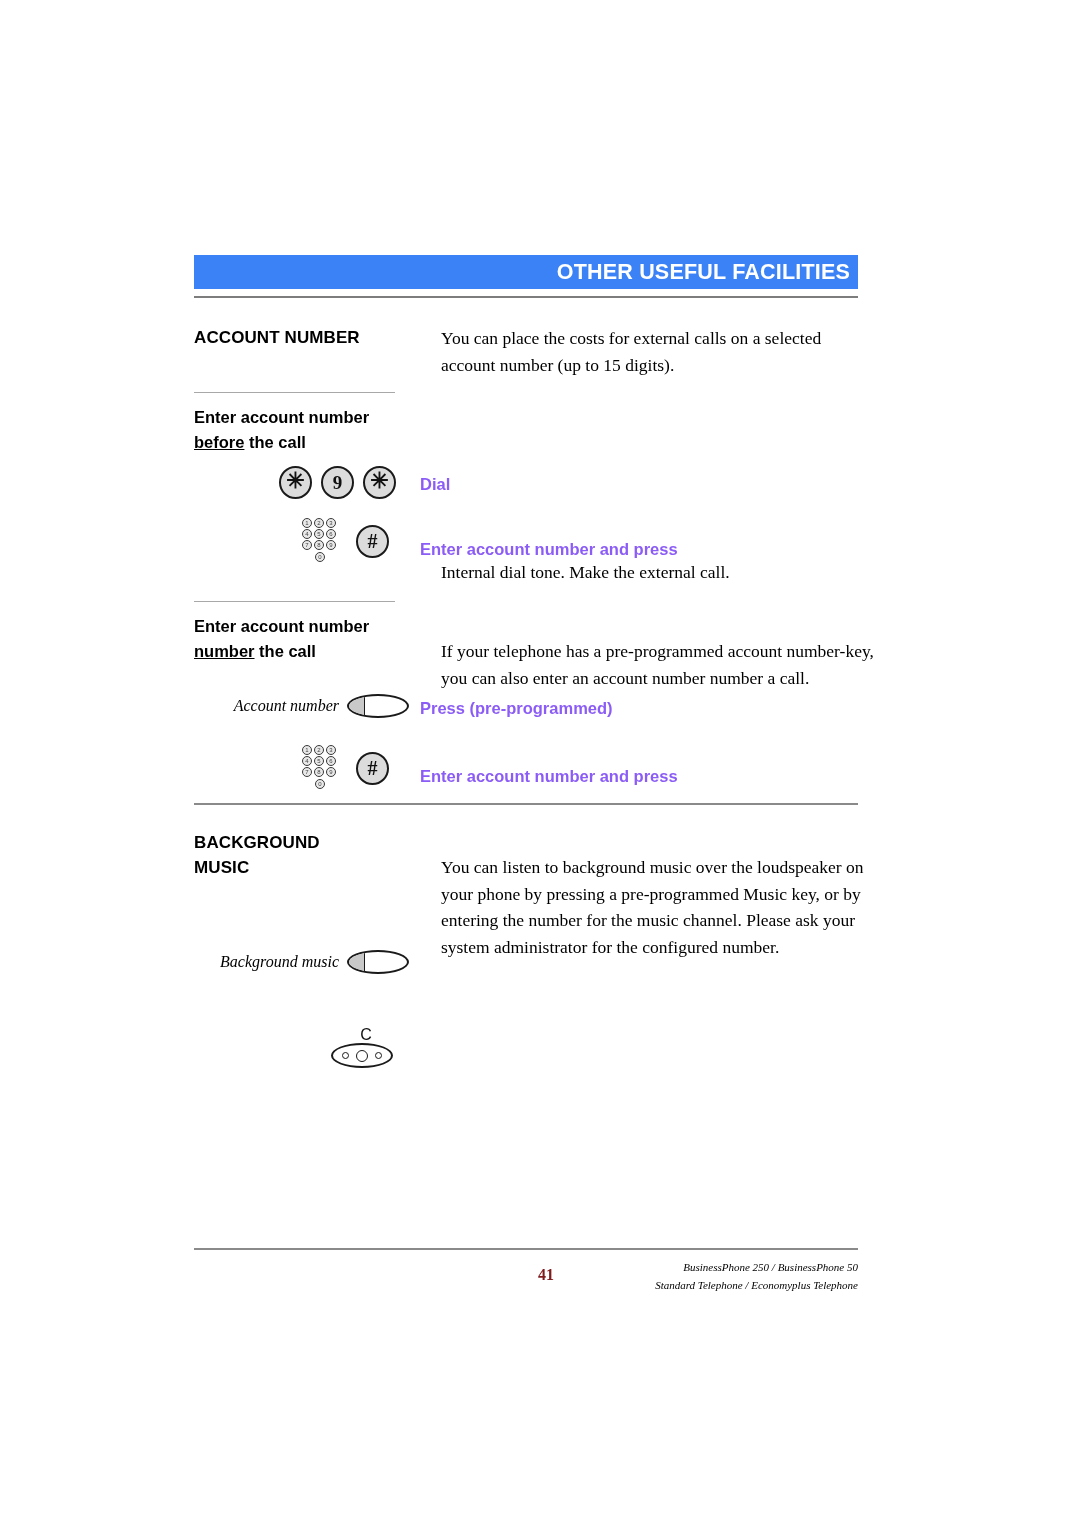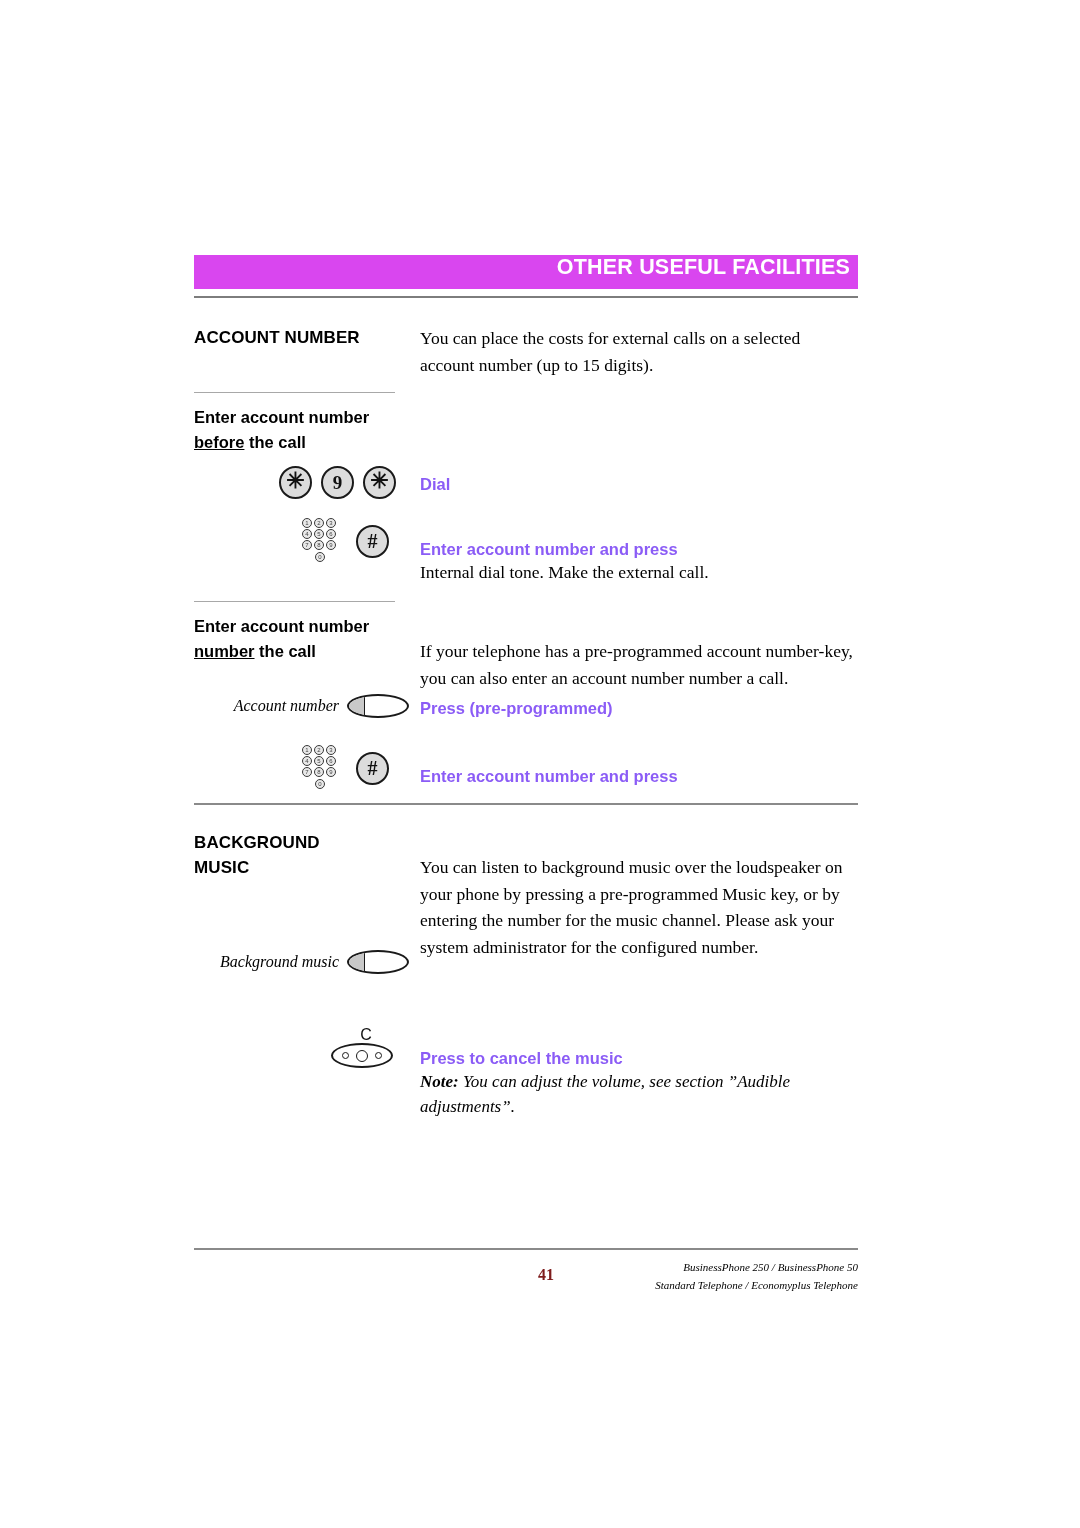--- a/index.html
+++ b/index.html
@@ -23,22 +23,23 @@
     height: 1528px;
   }
 
   
   .header-bar {
     position: absolute;
     left: 0;
     top: 255px;
     width: 664px;
     height: 34px;
-    background: #d946ef;
+    background: #3b82f6;
     display: flex;
+    align-items: center;
     justify-content: flex-end;
   }
   .header-title {
     color: #ffffff;
     font-family: "Liberation Sans", sans-serif;
     font-weight: bold;
     font-size: 21.5px;
     letter-spacing: 0.2px;
     padding-right: 8px;
     white-space: nowrap;
@@ -84,20 +85,21 @@
     color: #000;
     line-height: 25px;
   }
   .sub-head u { text-decoration: underline; }
 
   .body-text {
     font-family: "Liberation Serif", serif;
     font-size: 17.5px;
     color: #000;
     line-height: 26.5px;
+    margin-left: 21px;
   }
   .action-text {
     font-family: "Liberation Sans", sans-serif;
     font-weight: bold;
     font-size: 16.5px;
     color: #8b5cf6;
     line-height: 22px;
   }
   .note-text {
     font-family: "Liberation Serif", serif;
@@ -392,24 +394,20 @@
   </div>
 
   <div class="c-key-wrap" style="left:137px; top:1026px;">
     <div class="c-key-letter">C</div>
     <div class="c-key">
       <span class="c-dot-s"></span>
       <span class="c-dot-l"></span>
       <span class="c-dot-s"></span>
     </div>
   </div>
-  <div class="col-right" style="position:absolute; top:1047px;">
-    <div class="action-text">Press to cancel the music</div>
-    <div class="note-text"><b>Note:</b><span> You can adjust the volume, see section ”Audible adjustments”.</span></div>
-  </div>
 
   <div class="footer-rule"></div>
   <div class="page-num">41</div>
   <div class="footer-meta">
     <div>BusinessPhone 250 / BusinessPhone 50</div>
     <div>Standard Telephone / Economyplus Telephone</div>
   </div>
 
 </div>
 

